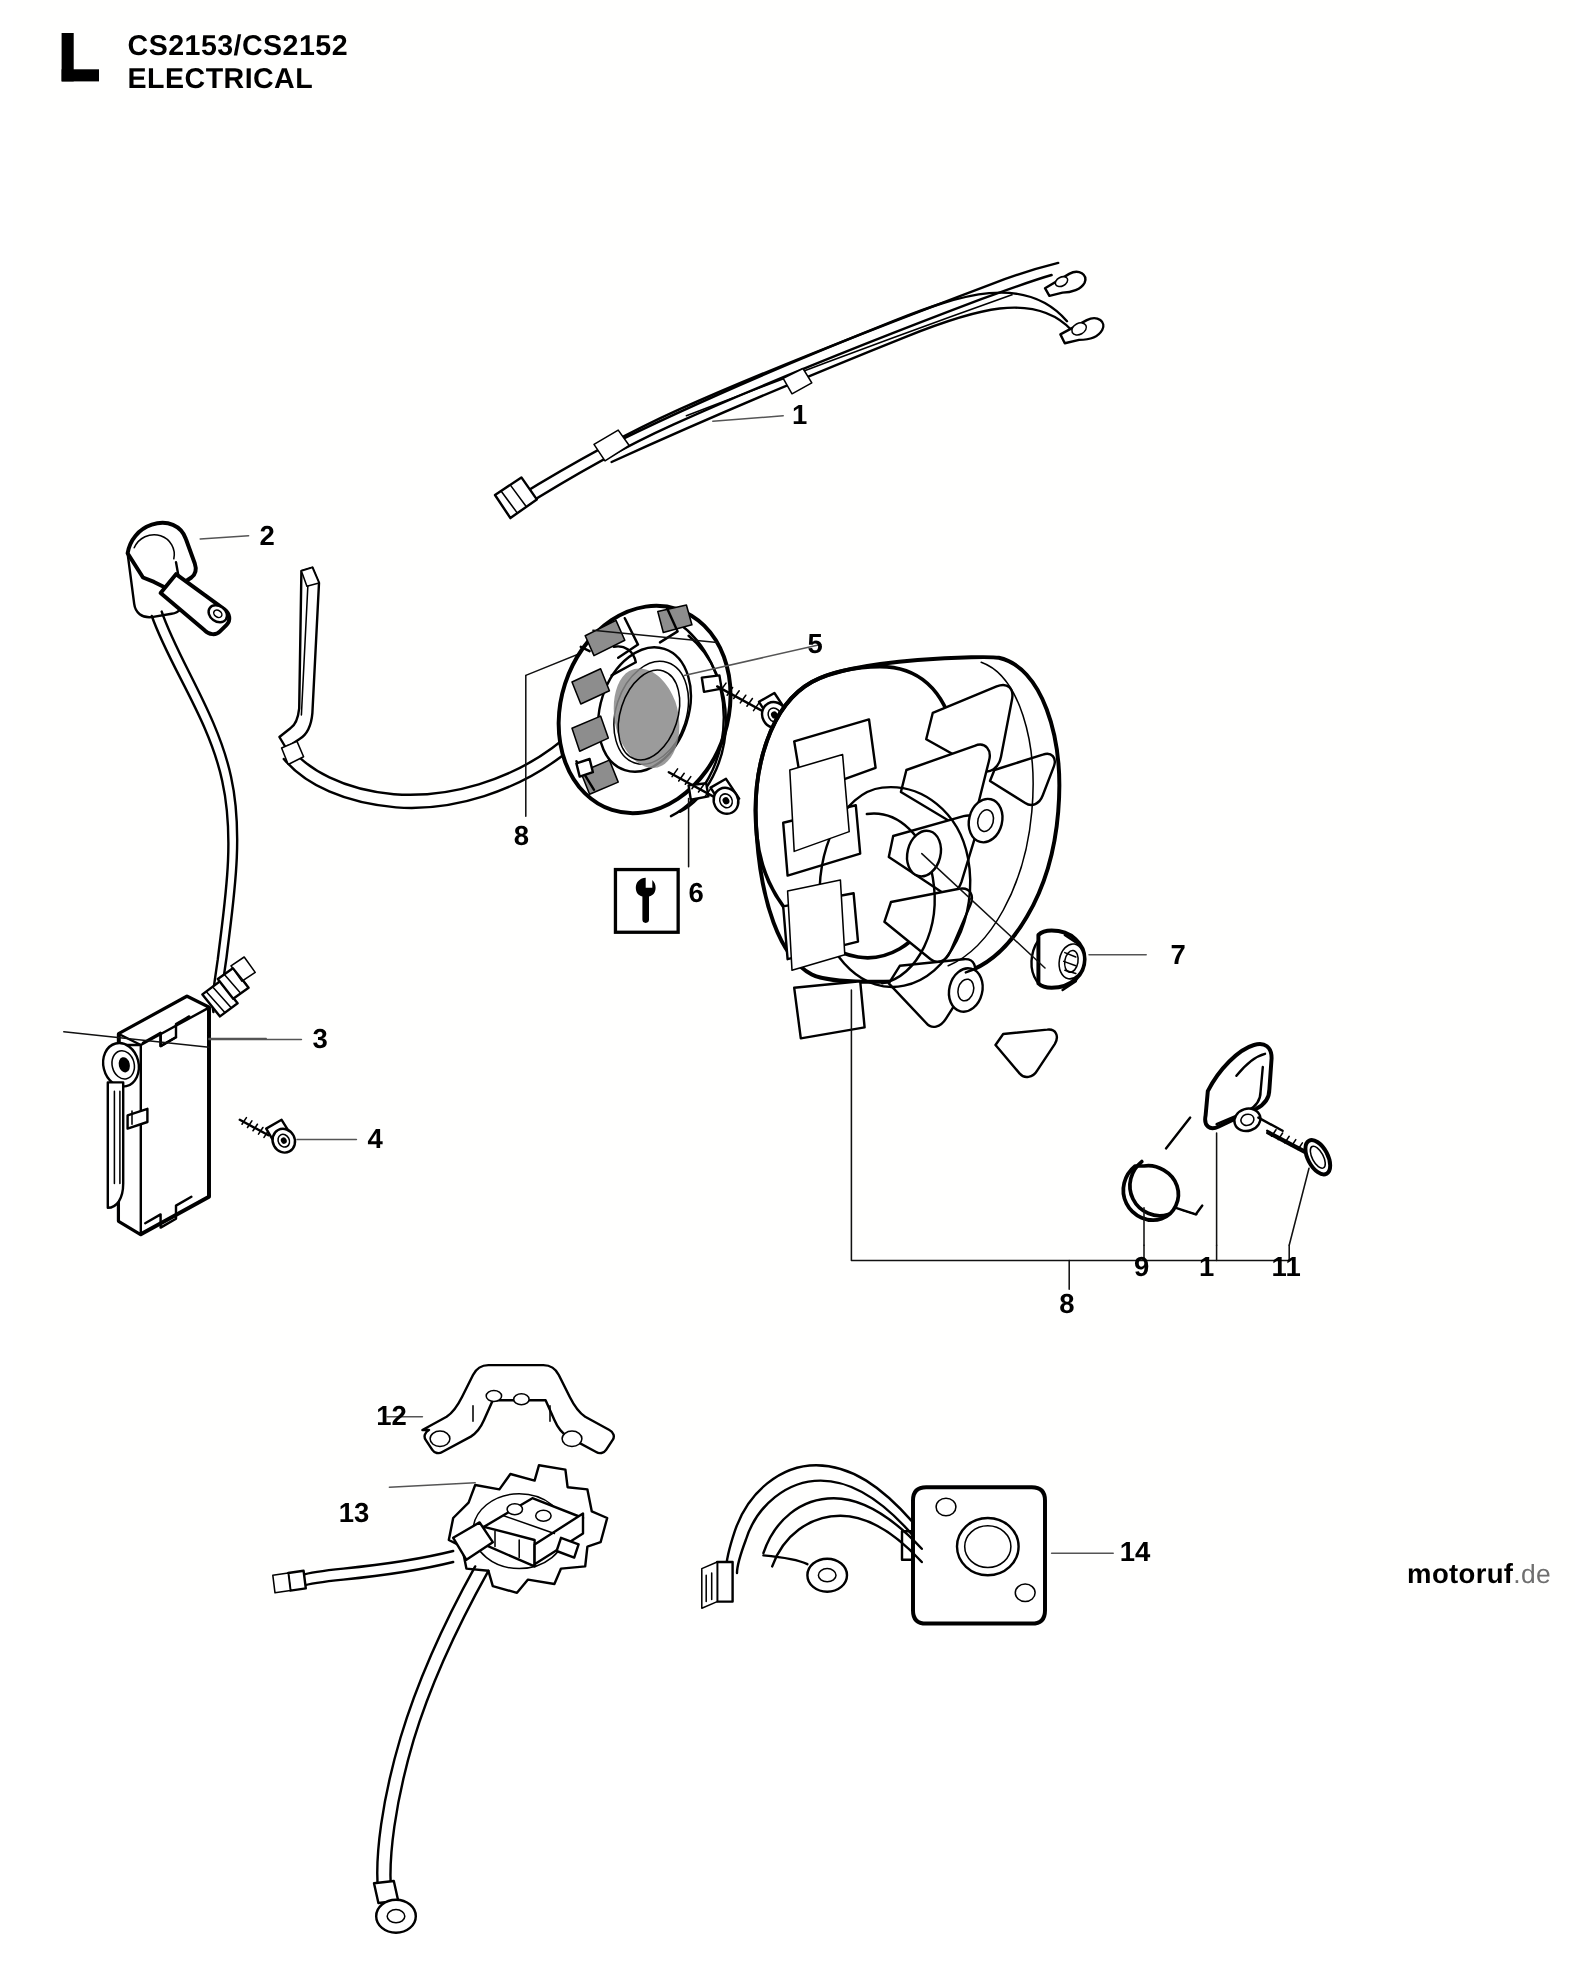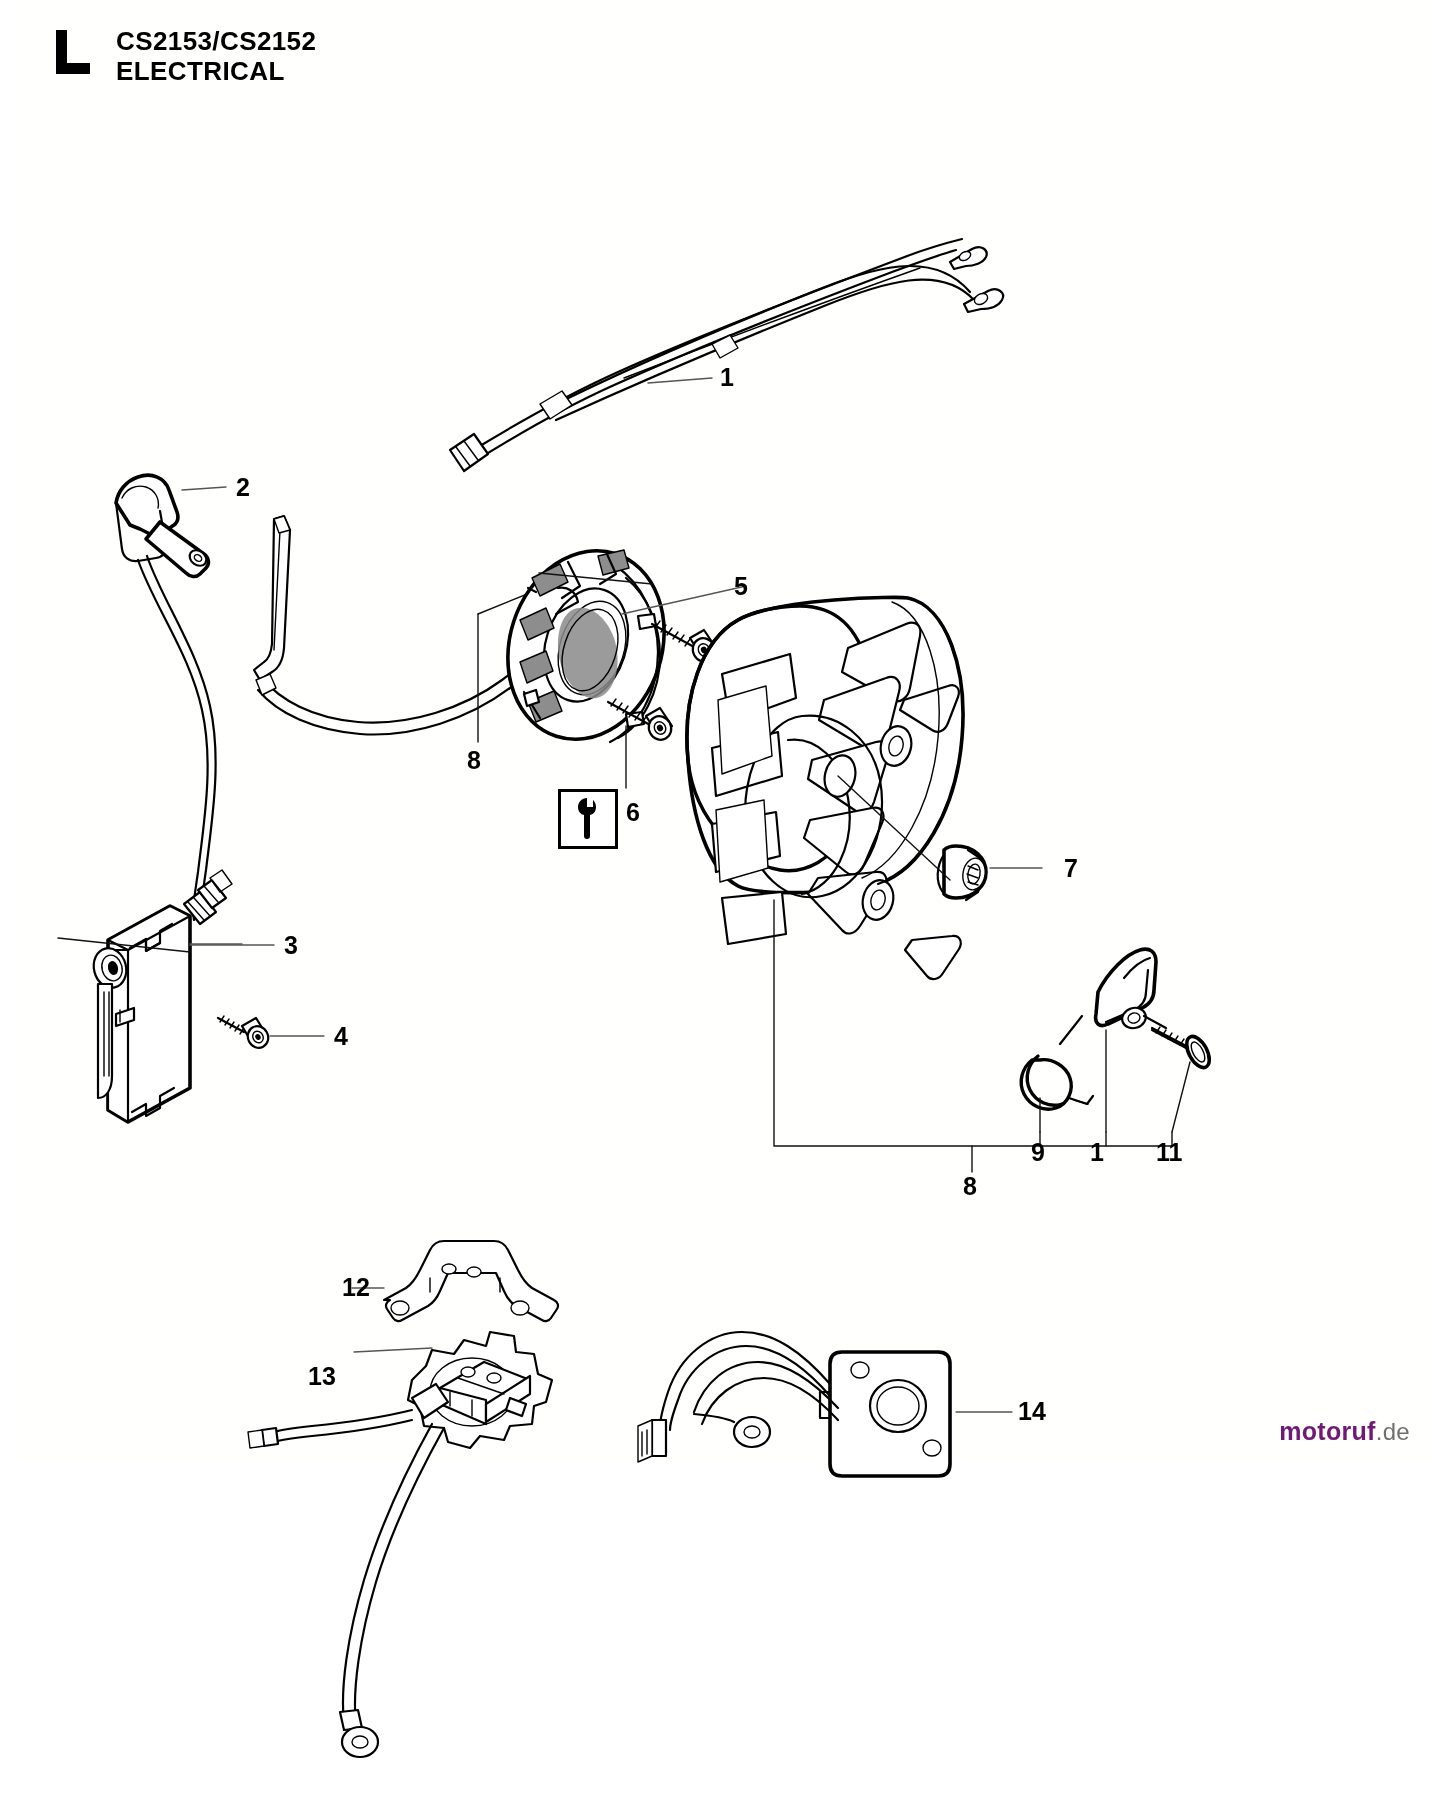--- a/index.html
+++ b/index.html
@@ -28,21 +28,21 @@
 
   
   .toolbox{
     position:absolute;left:546px;top:789px;width:54px;height:54px;
     border:3px solid #000;background:#fff;
   }
   .toolbox svg{display:block;}
 
   
   .wm{position:absolute;right:34px;bottom:18px;font-size:25px;font-weight:bold;letter-spacing:.3px;}
-  .wm .m{color:#701a75;}
+  .wm .m{color:#000000;}
   .wm .de{color:#6f6f6f;font-weight:normal;font-size:24px;}
 
   svg.art{position:absolute;left:0;top:0;width:1432px;height:1800px;overflow:visible;}
   svg.art *{vector-effect:non-scaling-stroke;}
   .ln{fill:none;stroke:#000;stroke-width:2.2;stroke-linecap:round;stroke-linejoin:round;}
   .ln-t{fill:none;stroke:#000;stroke-width:1.4;stroke-linecap:round;stroke-linejoin:round;}
   .ln-h{fill:none;stroke:#000;stroke-width:3.4;stroke-linecap:round;stroke-linejoin:round;}
   .fw{fill:#fff;stroke:#000;stroke-width:2.2;stroke-linejoin:round;stroke-linecap:round;}
   .fwt{fill:#fff;stroke:#000;stroke-width:1.4;stroke-linejoin:round;stroke-linecap:round;}
   .fwh{fill:#fff;stroke:#000;stroke-width:3.6;stroke-linejoin:round;stroke-linecap:round;}

